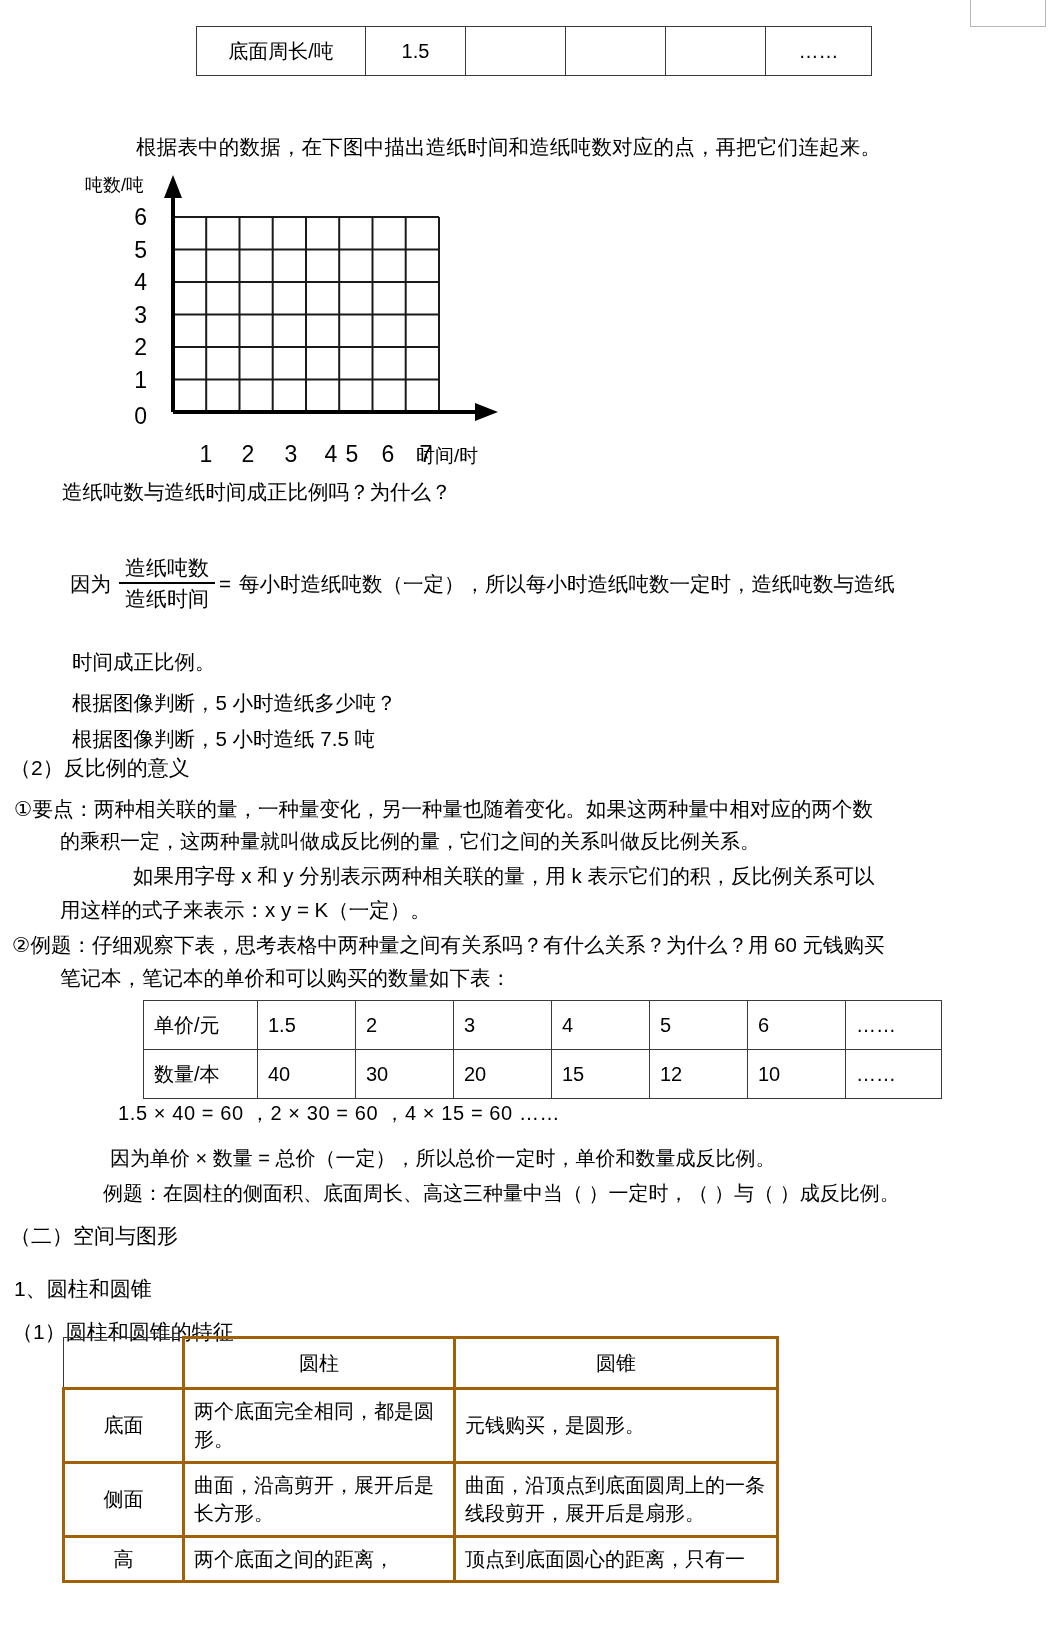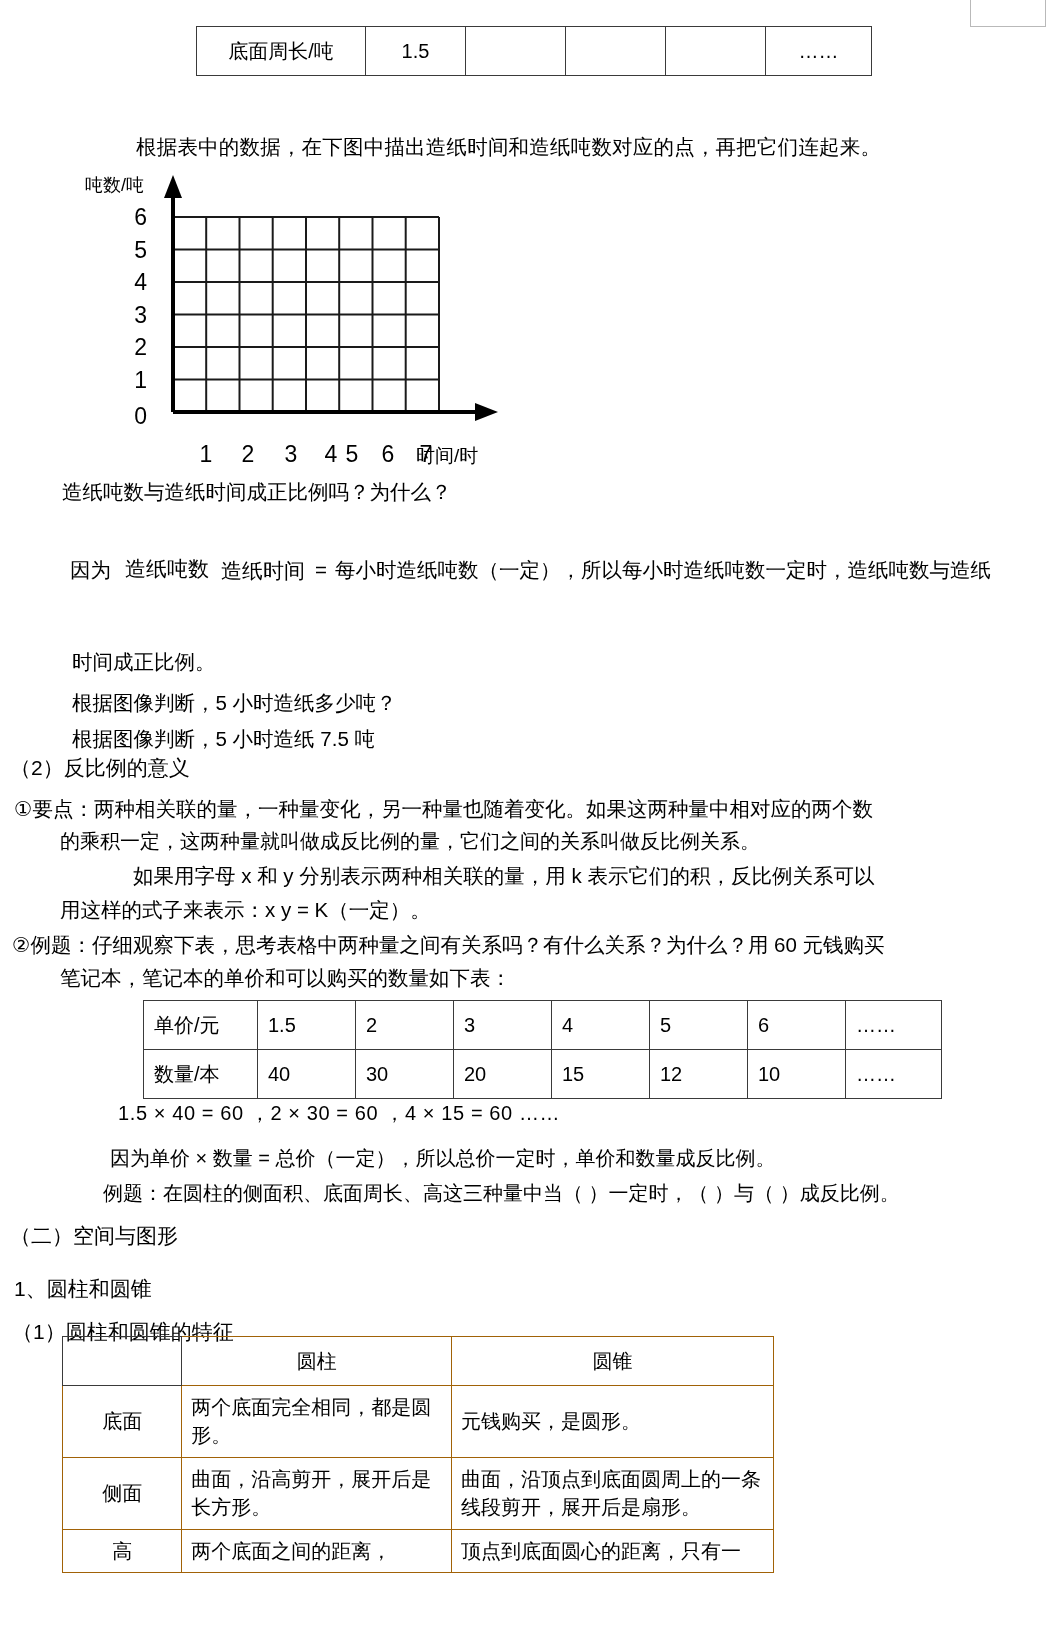--- a/index.html
+++ b/index.html
@@ -126,21 +126,21 @@
     left: 70px;
     top: 556px;
     display: flex;
     align-items: center;
     font-size: 20.5px;
     white-space: nowrap;
   }
   #reason-block .pre { padding-right: 4px; }
   #reason-block .frac {
     display: inline-flex;
-    flex-direction: row;
+    flex-direction: column;
     align-items: center;
     line-height: 1.15;
     margin: 0 4px;
   }
   #reason-block .frac .num { padding: 0 6px 2px 6px; font-size: 21px; }
   #reason-block .frac .bar {
     width: 100%;
     border-top: 2px solid #000;
   }
   #reason-block .frac .den { padding: 3px 6px 0 6px; font-size: 21px; }
@@ -269,21 +269,21 @@
   }
 
   
   #table-features {
     position: absolute;
     left: 62px;
     top: 1336px;
     width: 712px;
   }
   #table-features td {
-    border: 1px solid #a16207;
+    border: 3px solid #a16207;
     font-size: 20px;
     line-height: 1.42;
     padding: 7px 9px;
     vertical-align: middle;
     white-space: normal;
     word-break: break-all;
   }
   #table-features td.rowhdr {
     width: 100px;
     text-align: center;

